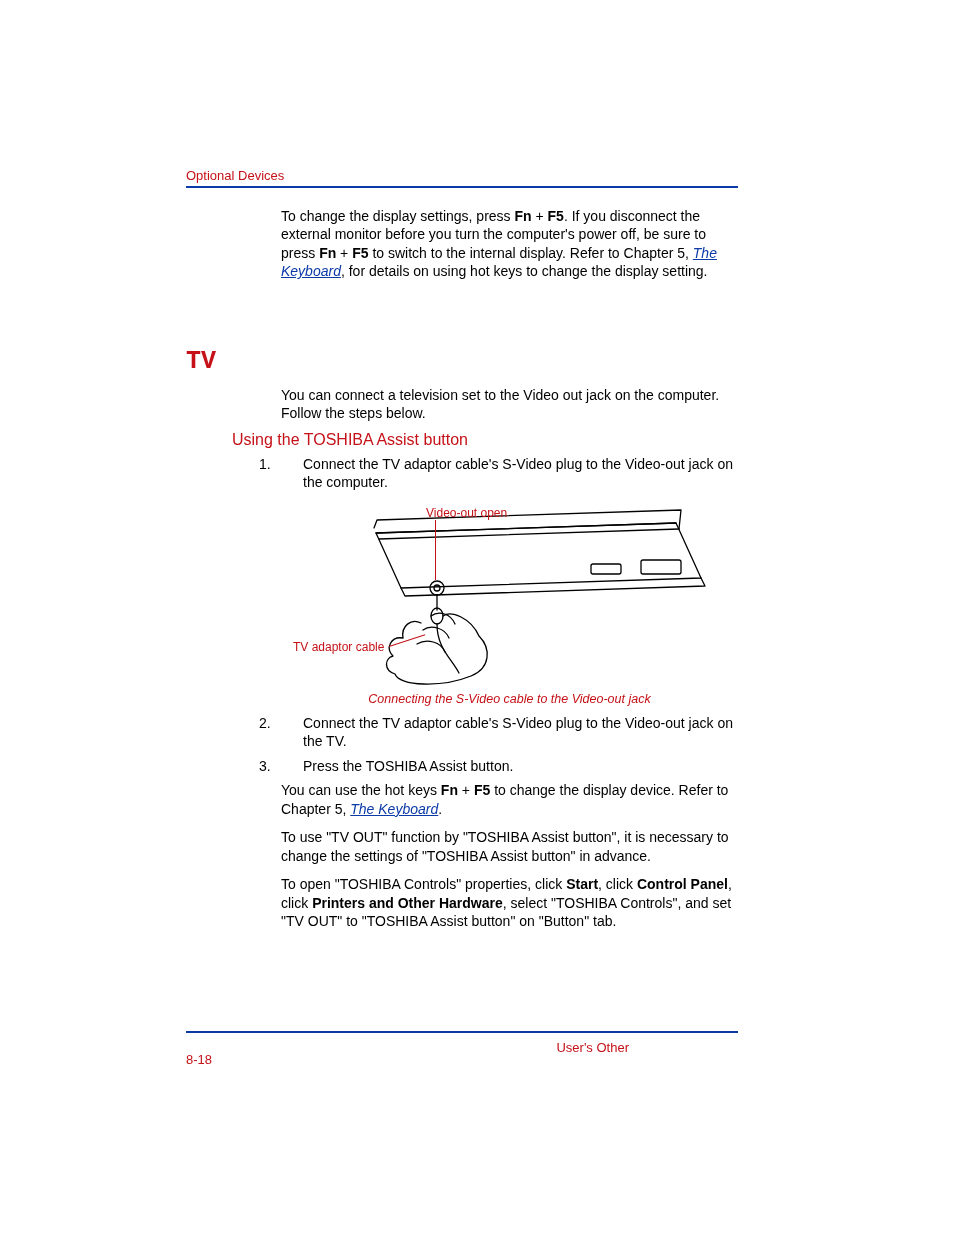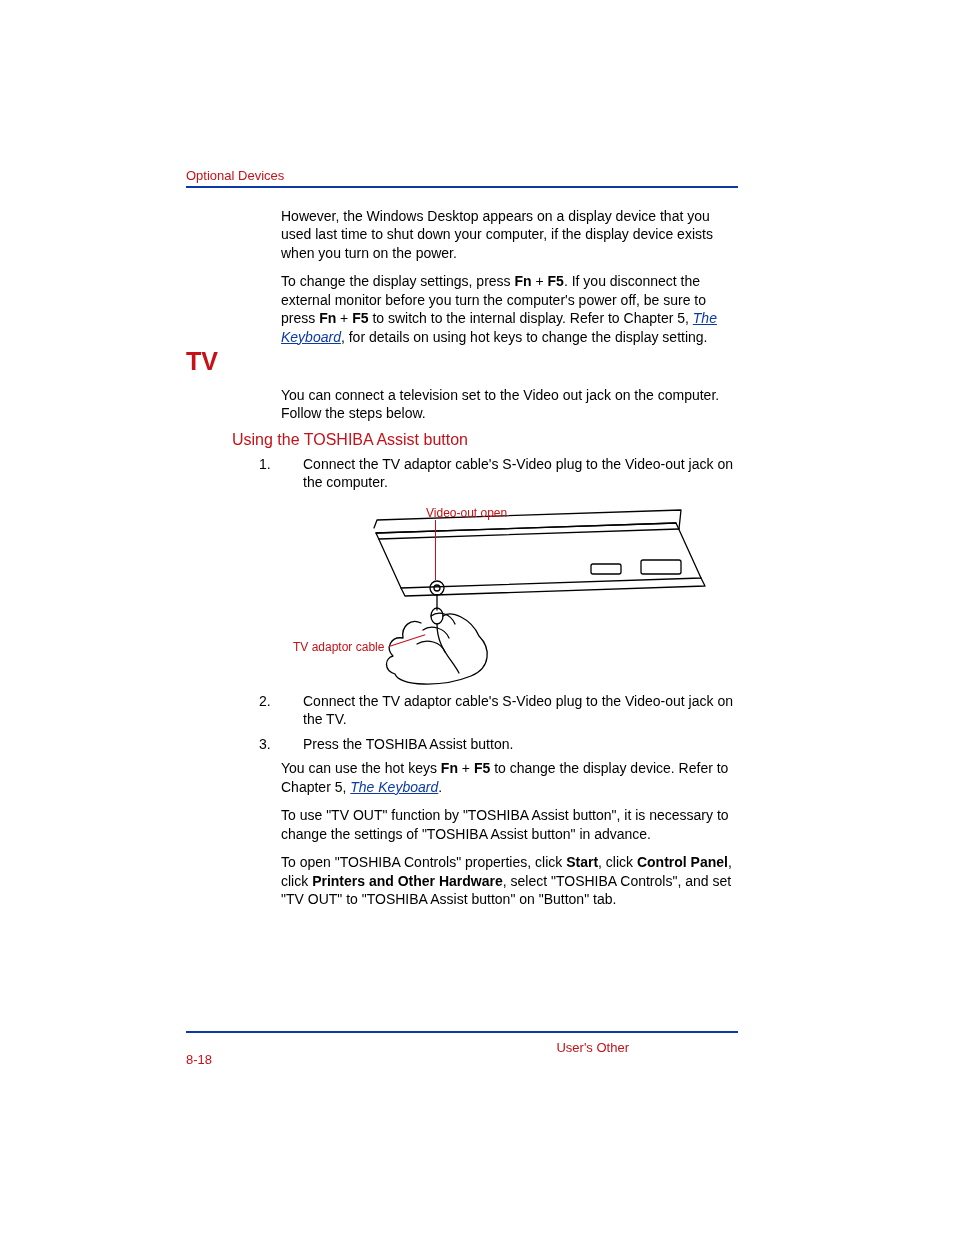--- a/index.html
+++ b/index.html
@@ -4,21 +4,21 @@
 <style>
   * { box-sizing: border-box; margin: 0; padding: 0; }
   html, body { width: 954px; height: 1235px; background: #fff; font-family: Arial, Helvetica, sans-serif; color: #000; }
   .page { position: relative; width: 845px; height: 1235px; }
   .header-label { position: absolute; left: 186px; top: 168px; font-size: 13px; color: #c51117; }
   .header-rule { position: absolute; left: 186px; top: 186px; width: 552px; height: 2px; background: #0b3aa7; }
   .body-col { position: absolute; left: 281px; width: 457px; }
   .para { font-size: 14px; line-height: 1.32; margin-bottom: 10px; }
   .link { color: #0b3aa7; font-style: italic; }
   .bold { font-weight: 700; }
-  .h1 { position: absolute; left: 186px; top: 347px; font-size: 25px; font-weight: 700; color: #c51117; font-family: Liberation Sans, sans-serif; }
+  .h1 { position: absolute; left: 186px; top: 347px; font-size: 25px; font-weight: 700; color: #c51117; font-family: Liberation Mono, monospace; }
   .h2 { position: absolute; left: 232px; top: 431px; font-size: 16px; font-weight: 400; color: #c51117; }
   .ol { list-style: none; }
   .ol .num { display: inline-block; width: 22px; }
   .li { font-size: 14px; line-height: 1.32; margin-bottom: 6px; padding-left: 22px; text-indent: -22px; }
   .figure { position: relative; width: 457px; height: 190px; margin: 2px 0 4px 0; }
   .callout { position: absolute; font-size: 12px; color: #c51117; }
   .callout-line { position: absolute; background: #c51117; height: 1px; }
   .caption { text-align: center; font-size: 12.5px; font-style: italic; color: #c51117; margin-bottom: 8px; }
   .footer-rule { position: absolute; left: 186px; top: 1031px; width: 552px; height: 2px; background: #0b3aa7; }
   .footer-left { position: absolute; left: 186px; top: 1040px; font-size: 13px; color: #c51117; margin-top: 12px; }
@@ -27,21 +27,20 @@
 </style>
 </head>
 <body>
 
 <div class="page">
 
   <div class="header-label">Optional Devices</div>
   <div class="header-rule"></div>
 
   <div class="body-col" style="top:207px;">
-    <p class="para">However, the Windows Desktop appears on a display device that you used last time to shut down your computer, if the display device exists when you turn on the power.</p>
     <p class="para">
       <span>To change the display settings, press </span><span class="bold">Fn</span><span> + </span><span class="bold">F5</span><span>. If you disconnect the external monitor before you turn the computer's power off, be sure to press </span><span class="bold">Fn</span><span> + </span><span class="bold">F5</span><span> to switch to the internal display. Refer to Chapter 5, </span><a class="link" href="#">The Keyboard</a><span>, for details on using hot keys to change the display setting.</span>
     </p>
   </div>
 
   <div class="h1">TV</div>
 
   <div class="body-col" style="top:386px;">
     <p class="para">You can connect a television set to the Video out jack on the computer. Follow the steps below.</p>
   </div>
@@ -80,20 +79,21 @@
           <path d="M150 118 C158 112 170 116 174 126"></path>
           <path d="M142 132 C150 126 164 130 168 140"></path>
           <path d="M136 146 C146 140 160 144 164 154"></path>
         </g>
       </svg>
       <div class="callout" style="left:145px; top:8px;">Video-out open</div>
       <div class="callout-line" style="left:154px; top:22px; width:1px; height:60px;"></div>
       <div class="callout" style="left:12px; top:142px;">TV adaptor cable</div>
       <div class="callout-line" style="left:108px; top:148px; width:38px; transform:rotate(-18deg); transform-origin:left center;"></div>
     </div>
+    <p class="caption">Connecting the S-Video cable to the Video-out jack</p>
 
     <ol class="ol">
       <li class="li"><span class="num">2.</span><span>Connect the TV adaptor cable's S-Video plug to the Video-out jack on the TV.</span></li>
       <li class="li"><span class="num">3.</span><span>Press the TOSHIBA Assist button.</span></li>
     </ol>
 
     <p class="para">
       <span>You can use the hot keys </span><span class="bold">Fn</span><span> + </span><span class="bold">F5</span><span> to change the display device. Refer to Chapter 5, </span><a class="link" href="#">The Keyboard</a><span>.</span>
     </p>
     <p class="para">To use "TV OUT" function by "TOSHIBA Assist button", it is necessary to change the settings of "TOSHIBA Assist button" in advance.</p>

